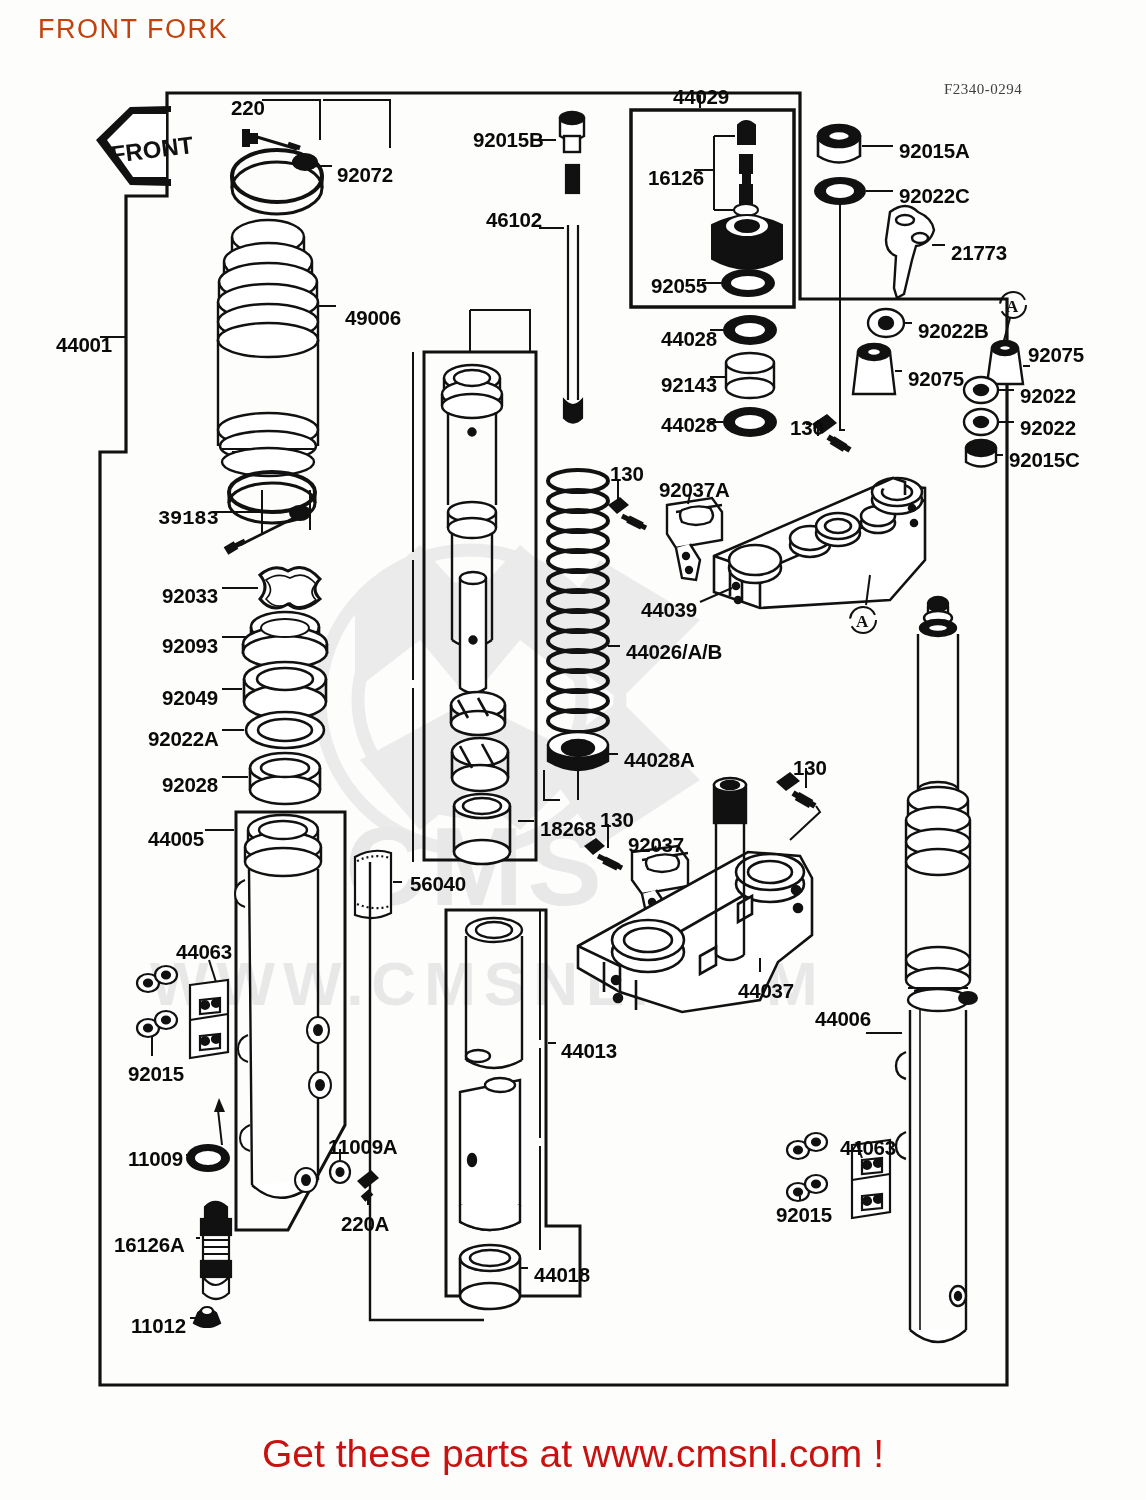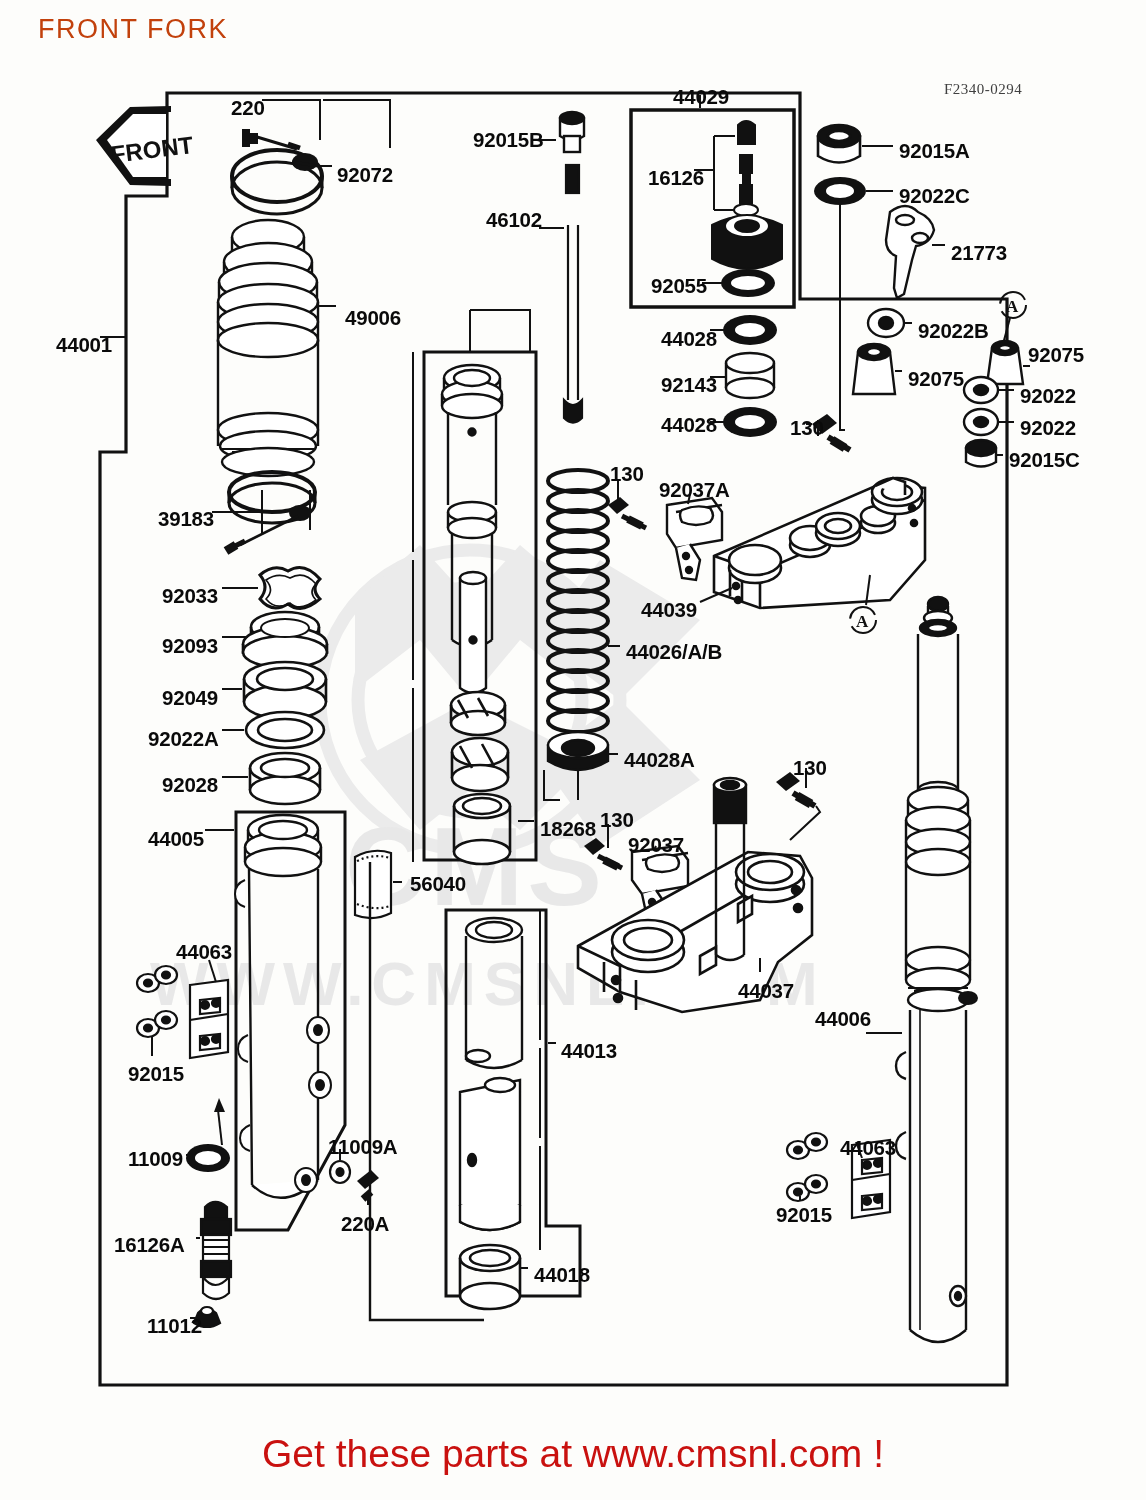--- a/index.html
+++ b/index.html
@@ -631,34 +631,34 @@
     </g>
     <path d="M800 1201 L800 1196" stroke="#111" stroke-width="2"></path>
 
   </svg>
 
   <div id="labels">
       <div class="lbl" style="left: 231px; top: 96px;">220</div>
       <div class="lbl" style="left: 337px; top: 163px; text-align: center;">92072</div>
       <div class="lbl" style="left: 345px; top: 306px;">49006</div>
       <div class="lbl" style="left: 56px; top: 333px;">44001</div>
-      <div class="lbl" style="left: 158px; top: 507px;">39183</div>
+      <div class="lbl" style="left: 158px; top: 507px; font-family: Liberation Mono, monospace;">39183</div>
       <div class="lbl" style="left: 162px; top: 584px;">92033</div>
       <div class="lbl" style="left: 162px; top: 634px;">92093</div>
       <div class="lbl" style="left: 162px; top: 686px;">92049</div>
       <div class="lbl" style="left: 148px; top: 727px;">92022A</div>
       <div class="lbl" style="left: 162px; top: 773px;">92028</div>
       <div class="lbl" style="left: 148px; top: 827px;">44005</div>
       <div class="lbl" style="left: 176px; top: 940px;">44063</div>
       <div class="lbl" style="left: 128px; top: 1062px;">92015</div>
       <div class="lbl" style="left: 128px; top: 1147px;">11009</div>
       <div class="lbl" style="left: 328px; top: 1135px;">11009A</div>
       <div class="lbl" style="left: 114px; top: 1233px;">16126A</div>
       <div class="lbl" style="left: 341px; top: 1212px;">220A</div>
-      <div class="lbl" style="left: 147px; top: 1314px;">11012</div>
+      <div class="lbl" style="left: 131px; top: 1314px;">11012</div>
       <div class="lbl" style="left: 473px; top: 128px; text-align: right;">92015B</div>
       <div class="lbl" style="left: 486px; top: 208px;">46102</div>
       <div class="lbl" style="left: 673px; top: 85px;">44029</div>
       <div class="lbl" style="left: 648px; top: 166px;">16126</div>
       <div class="lbl" style="left: 651px; top: 274px;">92055</div>
       <div class="lbl" style="left: 661px; top: 327px;">44028</div>
       <div class="lbl" style="left: 661px; top: 373px;">92143</div>
       <div class="lbl" style="left: 661px; top: 413px;">44028</div>
       <div class="lbl" style="left: 899px; top: 139px;">92015A</div>
       <div class="lbl" style="left: 899px; top: 184px;">92022C</div>

